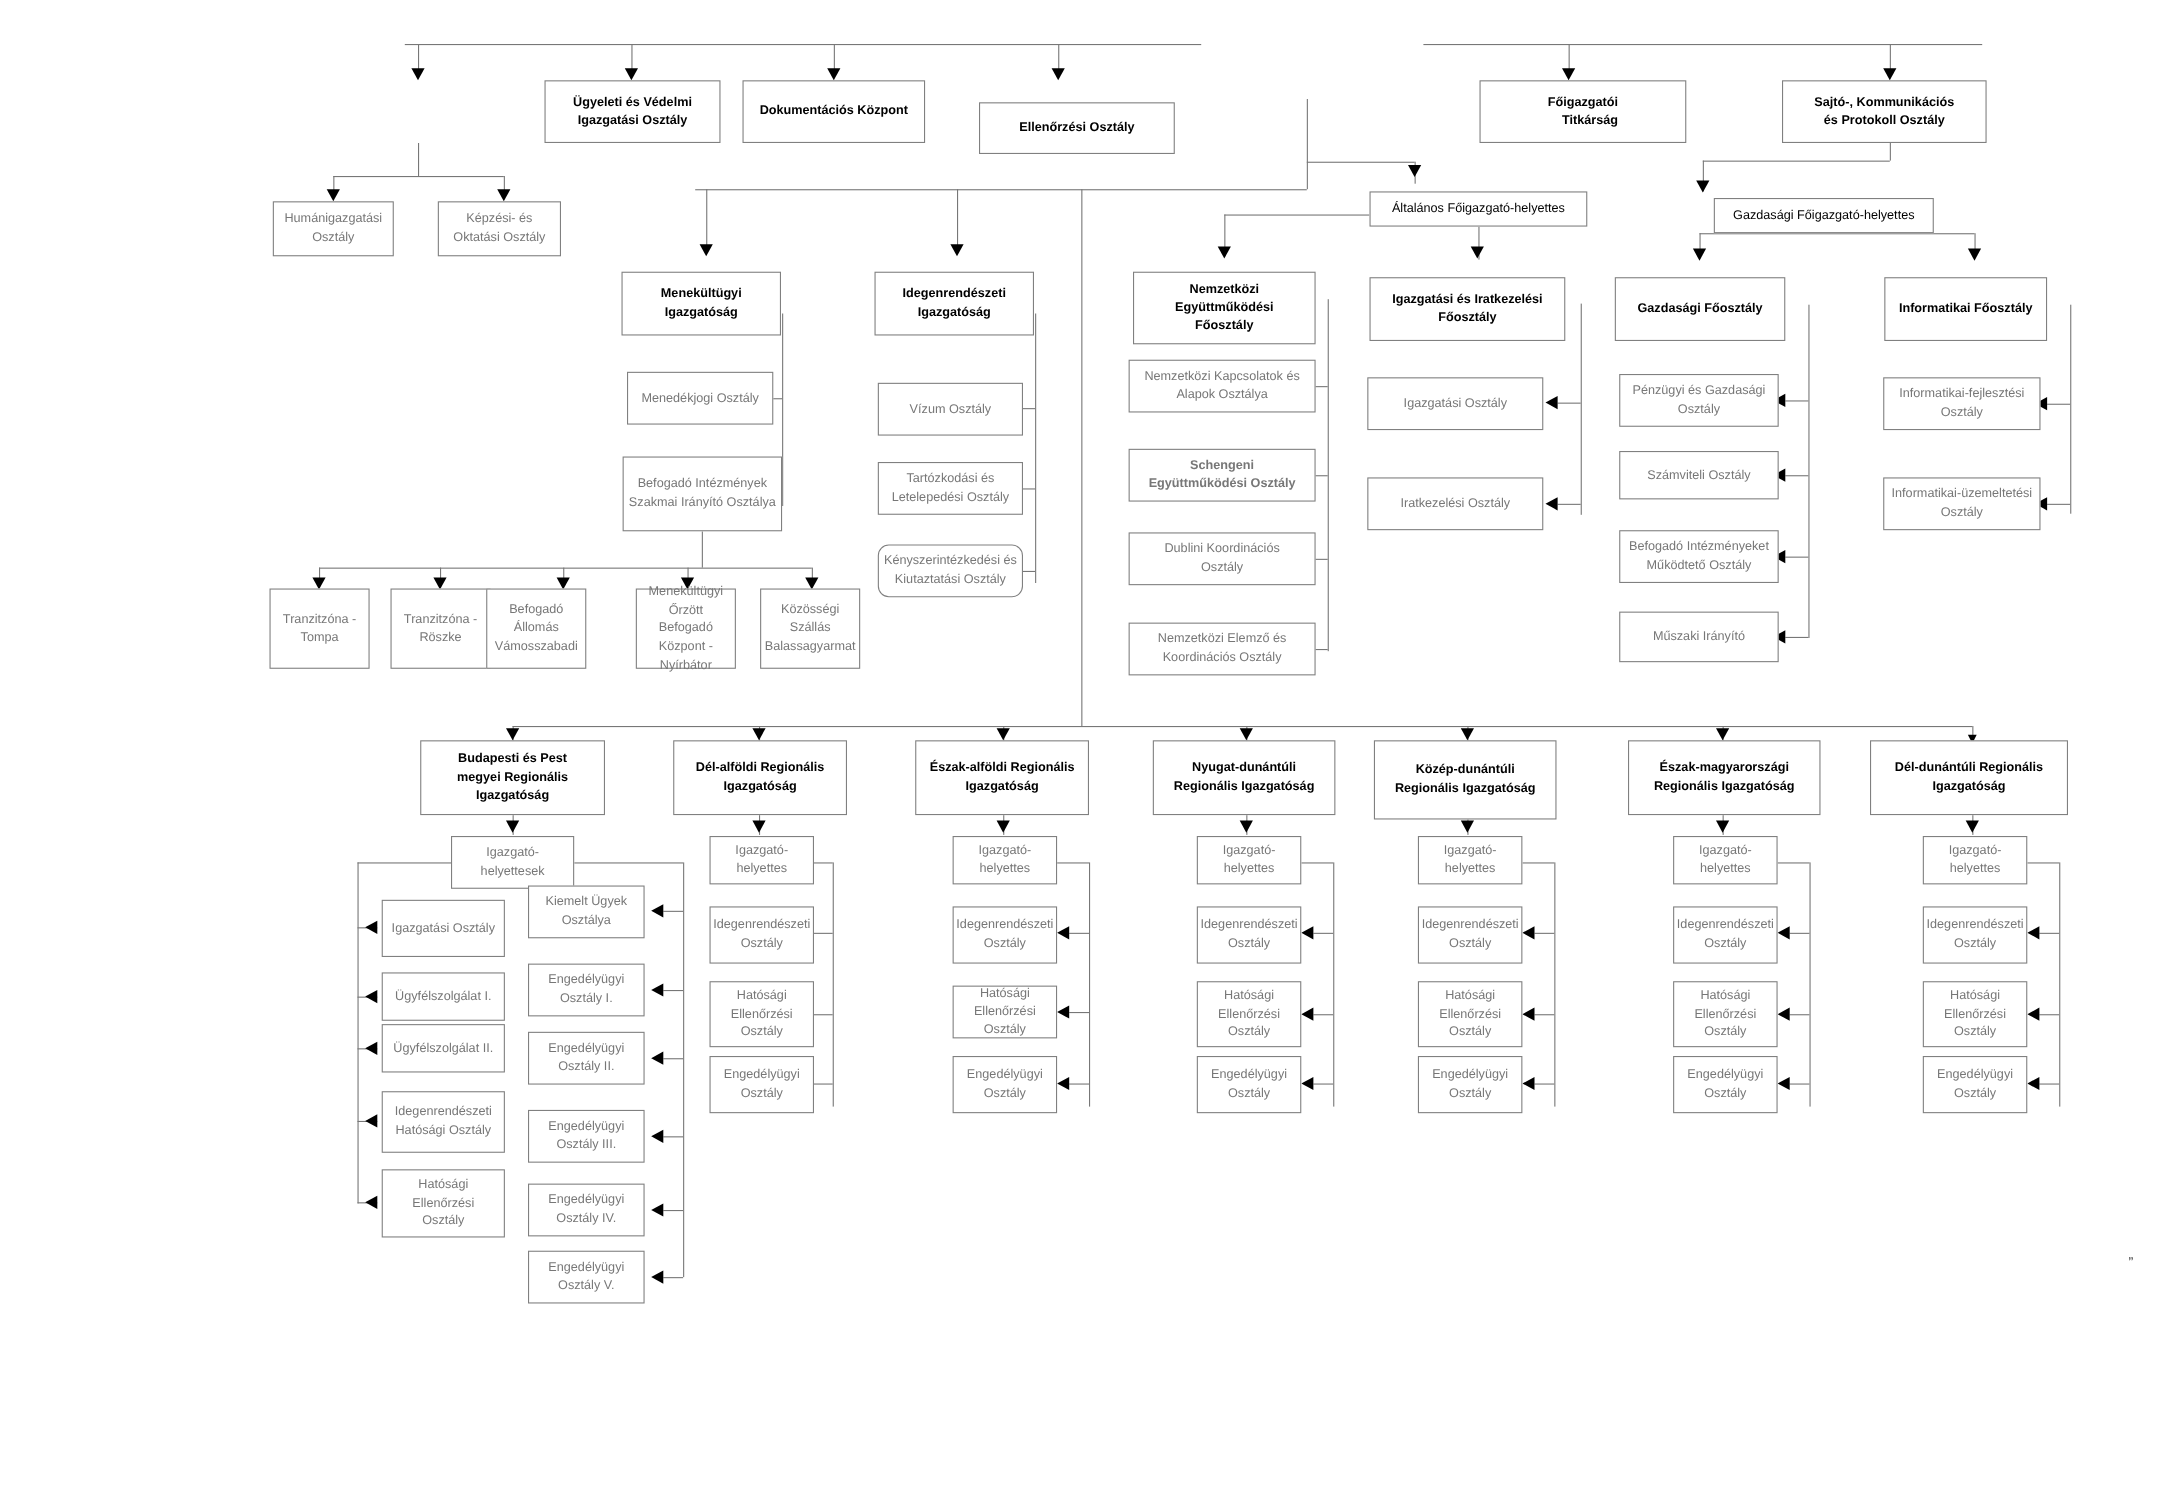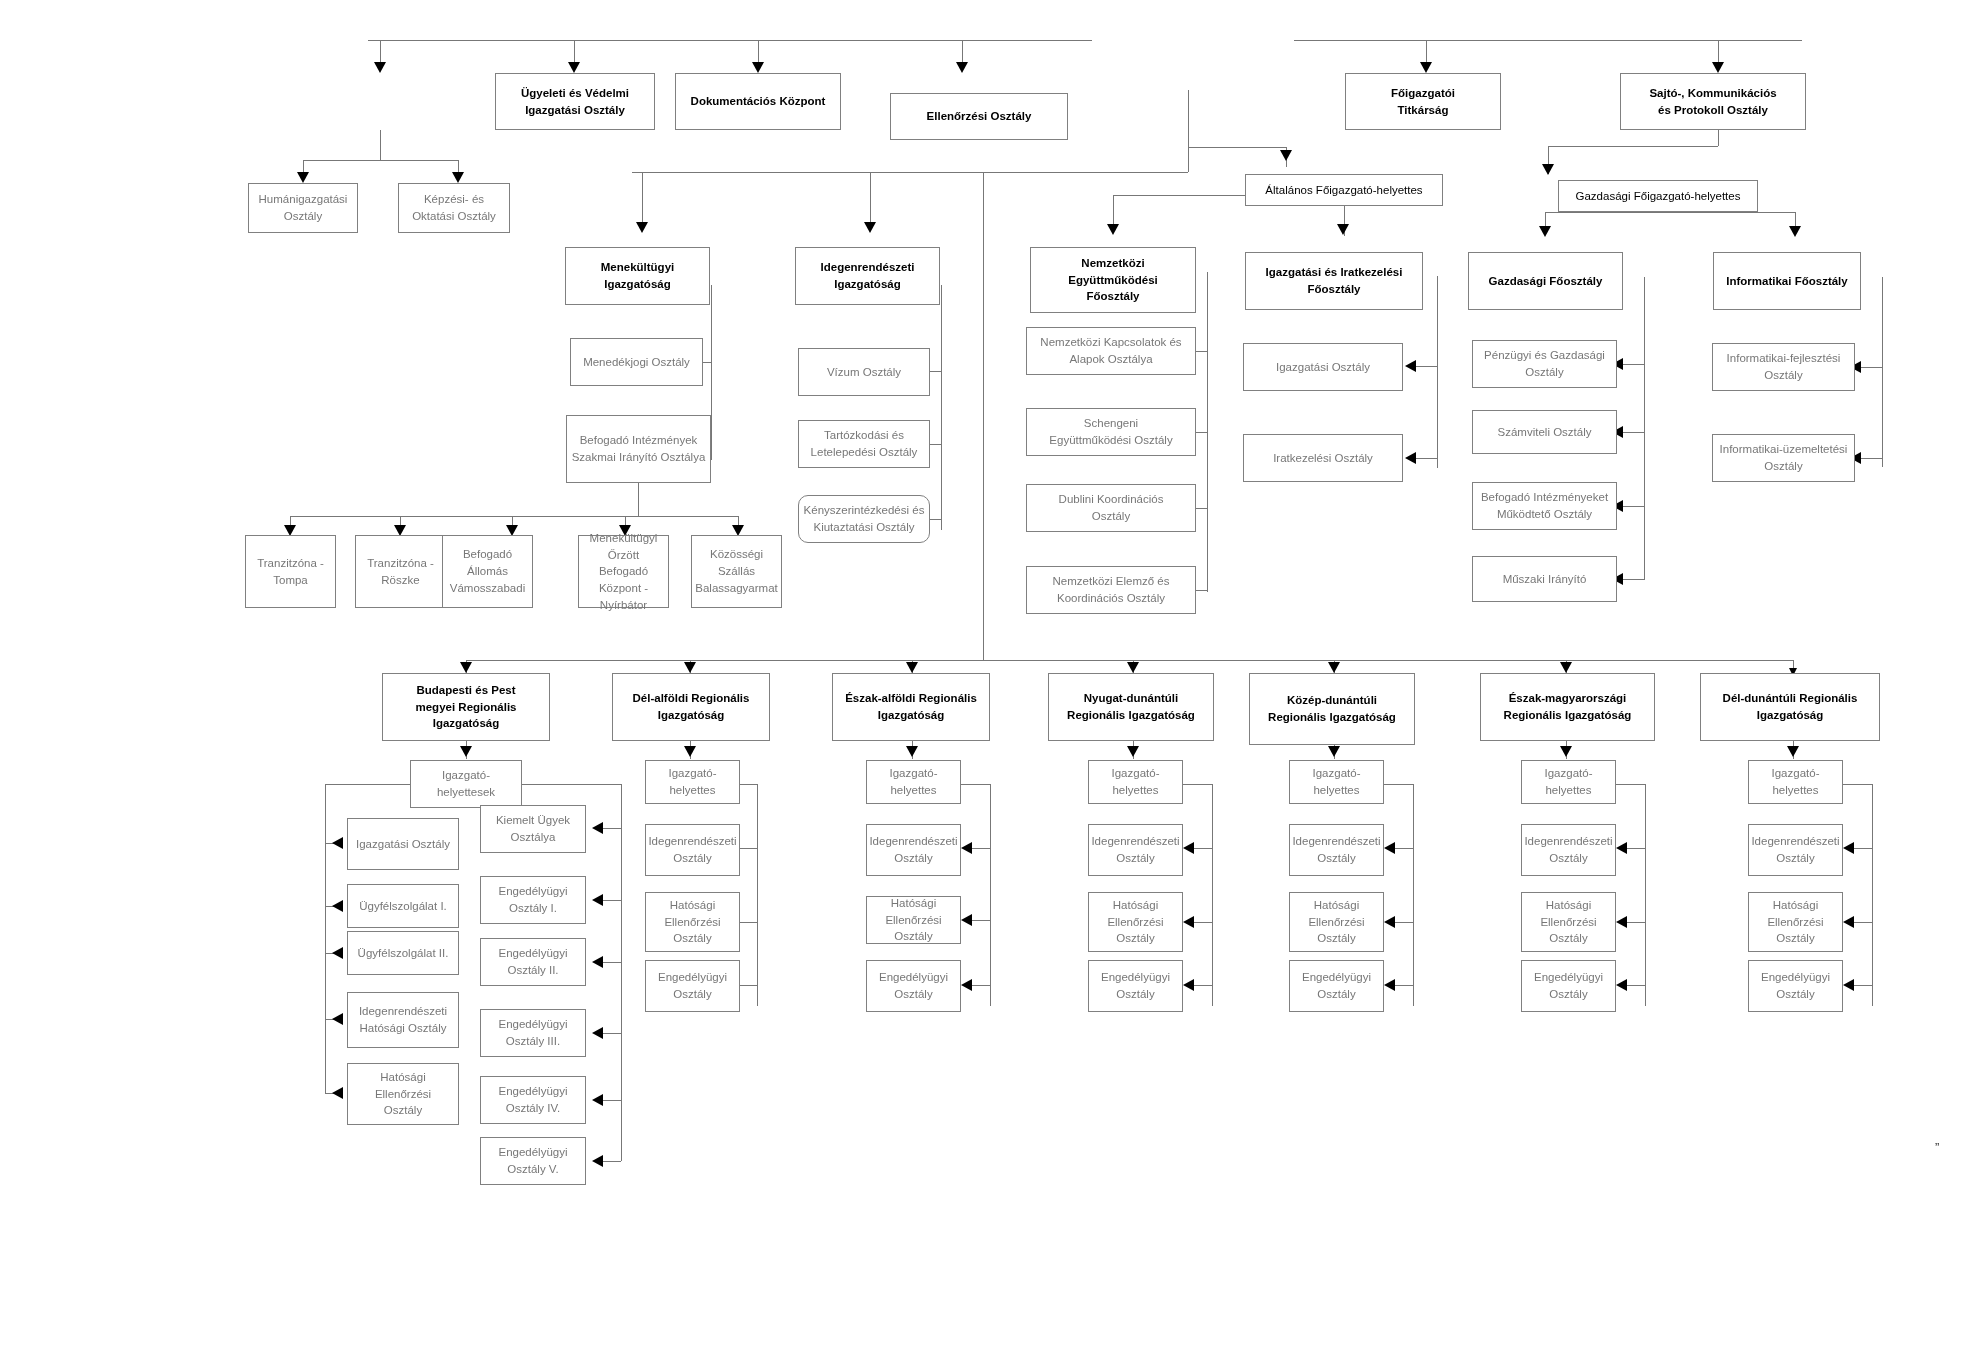--- a/index.html
+++ b/index.html
@@ -63,21 +63,21 @@
 
   <div class="ln lnv" style="left:1426px;top:40px;height:30px;"></div>
   <div class="ar ar-d" style="left:1420px;top:62px;"></div>
 
   <div class="ln lnv" style="left:1718px;top:40px;height:30px;"></div>
   <div class="ar ar-d" style="left:1712px;top:62px;"></div>
 
   <div class="node bold" style="left:495px;top:73px;width:160px;height:57px;">Ügyeleti és Védelmi<br>Igazgatási Osztály</div>
   <div class="node bold" style="left:675px;top:73px;width:166px;height:57px;">Dokumentációs Központ</div>
   <div class="node bold" style="left:890px;top:93px;width:178px;height:47px;">Ellenőrzési Osztály</div>
-  <div class="node bold" style="left:1345px;top:73px;width:156px;height:57px;">Főigazgatói<br>Titkárság</div>
+  <div class="node bold" style="left:1345px;top:73px;width:188px;height:57px;text-align:right;">Főigazgatói<br>Titkárság</div>
   <div class="node bold" style="left:1620px;top:73px;width:186px;height:57px;">Sajtó-, Kommunikációs<br>és Protokoll Osztály</div>
 
   <div class="ln lnv" style="left:380px;top:130px;height:30px;"></div>
   <div class="ln lnh" style="left:303px;top:160px;width:155px;"></div>
   <div class="ln lnv" style="left:303px;top:160px;height:18px;"></div>
   <div class="ar ar-d" style="left:297px;top:172px;"></div>
   <div class="ln lnv" style="left:458px;top:160px;height:18px;"></div>
   <div class="ar ar-d" style="left:452px;top:172px;"></div>
 
   <div class="node" style="left:248px;top:183px;width:110px;height:50px;">Humánigazgatási<br>Osztály</div>
@@ -150,21 +150,21 @@
   <div class="ln lnh" style="left:1186px;top:351px;width:21px;"></div>
   <div class="ar ar-l" style="left:1175px;top:345px;"></div>
   <div class="ln lnh" style="left:1186px;top:432px;width:21px;"></div>
   <div class="ar ar-l" style="left:1175px;top:426px;"></div>
   <div class="ln lnh" style="left:1186px;top:508px;width:21px;"></div>
   <div class="ar ar-l" style="left:1175px;top:502px;"></div>
   <div class="ln lnh" style="left:1186px;top:590px;width:21px;"></div>
   <div class="ar ar-l" style="left:1175px;top:584px;"></div>
 
   <div class="node" style="left:1026px;top:327px;width:170px;height:48px;">Nemzetközi Kapcsolatok és<br>Alapok Osztálya</div>
-  <div class="node" style="left:1026px;top:408px;width:170px;height:48px;">Schengeni<br>Együttműködési Osztály</div>
+  <div class="node" style="left:1026px;top:408px;width:170px;height:48px;font-weight:bold;">Schengeni<br>Együttműködési Osztály</div>
   <div class="node" style="left:1026px;top:484px;width:170px;height:48px;">Dublini Koordinációs<br>Osztály</div>
   <div class="node" style="left:1026px;top:566px;width:170px;height:48px;">Nemzetközi Elemző és<br>Koordinációs Osztály</div>
 
   <div class="ln lnv" style="left:1437px;top:276px;height:192px;"></div>
   <div class="ln lnh" style="left:1416px;top:366px;width:21px;"></div>
   <div class="ar ar-l" style="left:1405px;top:360px;"></div>
   <div class="ln lnh" style="left:1416px;top:458px;width:21px;"></div>
   <div class="ar ar-l" style="left:1405px;top:452px;"></div>
 
   <div class="node" style="left:1243px;top:343px;width:160px;height:48px;">Igazgatási Osztály</div>

